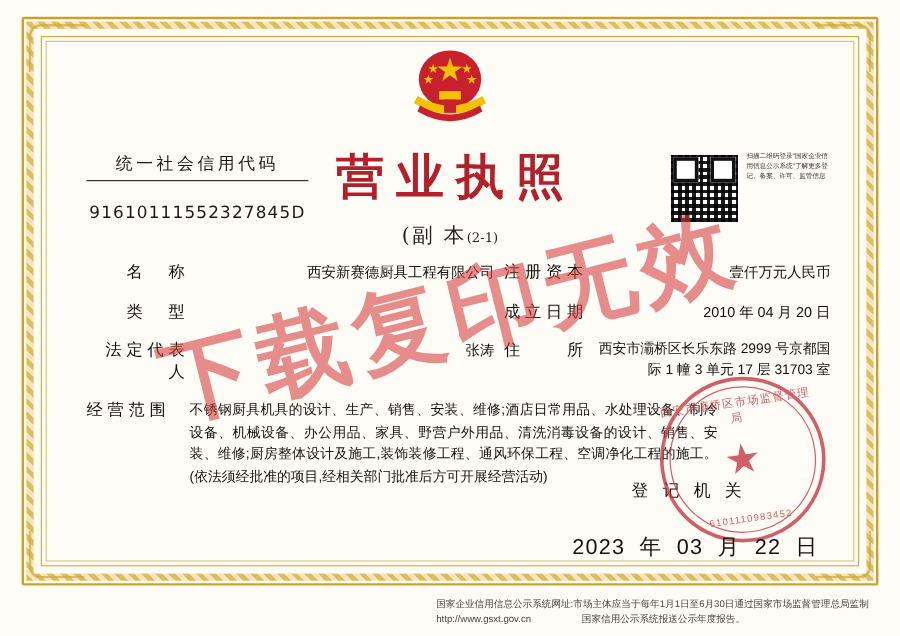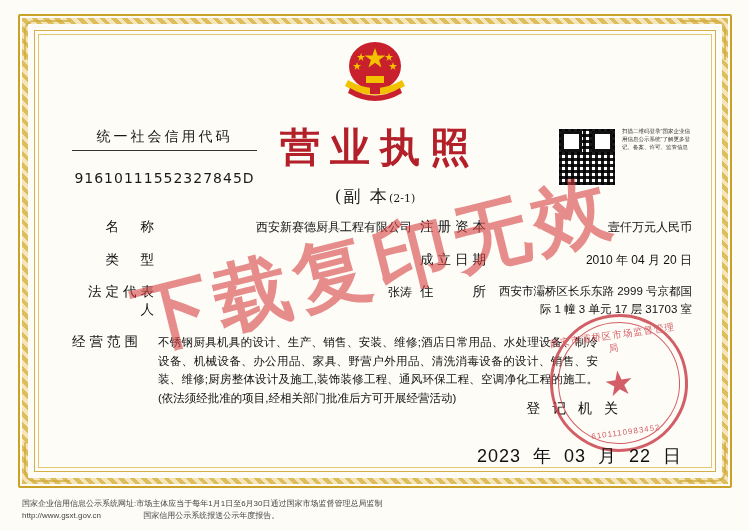--- a/index.html
+++ b/index.html
@@ -322,21 +322,21 @@
     pointer-events: none;
   }
 
   
   .footer {
     position: absolute;
     left: 22px;
     right: 26px;
     bottom: 8px;
     display: flex;
-    justify-content: flex-start;
+    justify-content: flex-end;
     font-size: 8px;
     color: #444;
     line-height: 1.5;
   }
   .footer-mid { text-align: center; }
   .footer-right { text-align: right; }
 </style>
 </head>
 <body>
 

